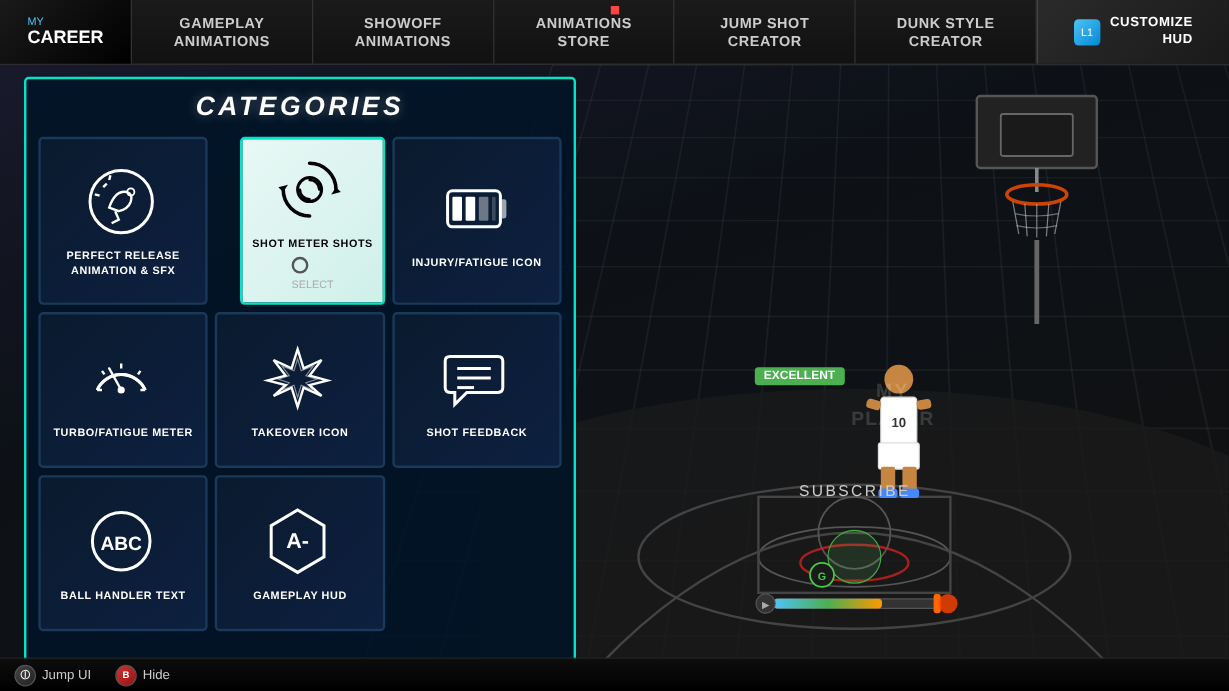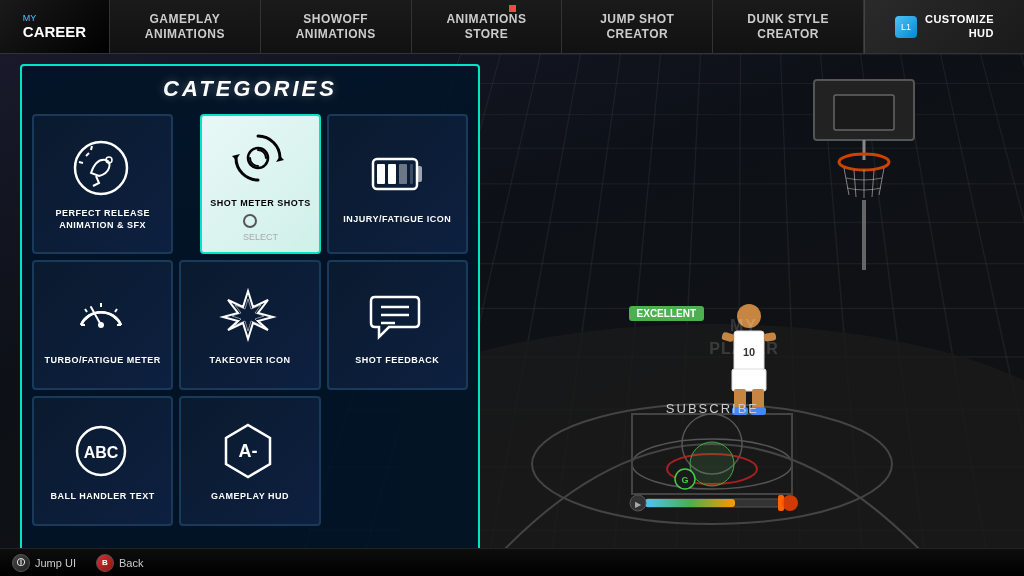--- a/index.html
+++ b/index.html
@@ -560,15 +560,15 @@
   </div>
 </div>
 
 <div id="bottom-bar">
   <div class="bottom-btn">
     <div class="btn-badge">ⓛ</div>
     <span>Jump UI</span>
   </div>
   <div class="bottom-btn">
     <div class="btn-badge" style="background:linear-gradient(135deg,#cc3333,#991111);">B</div>
-    <span>Back</span>
+    <span>Hide</span>
   </div>
 </div>
 
 </body></html>

